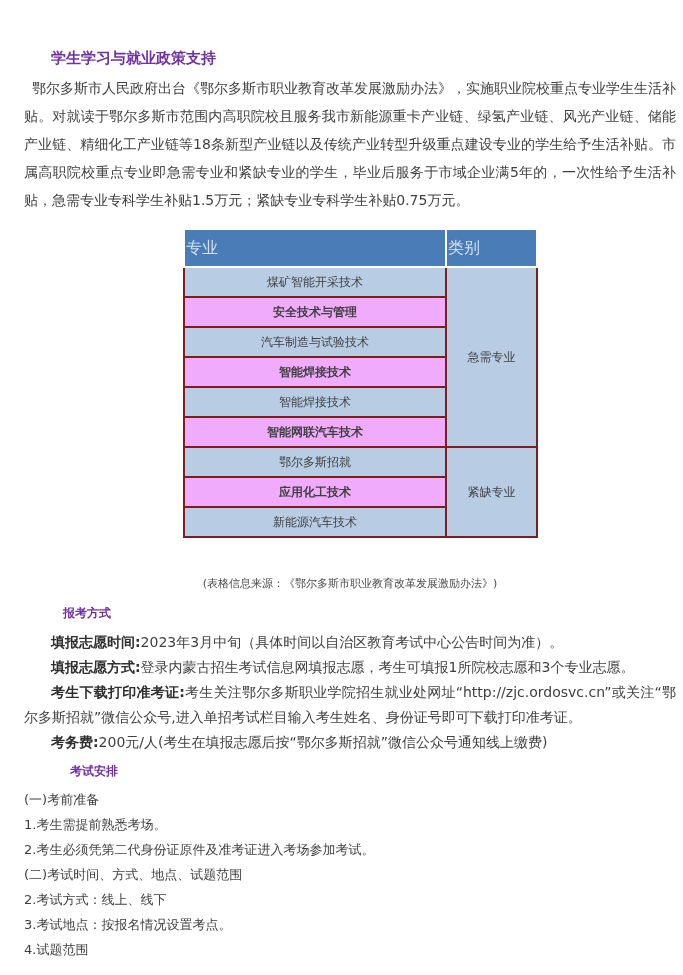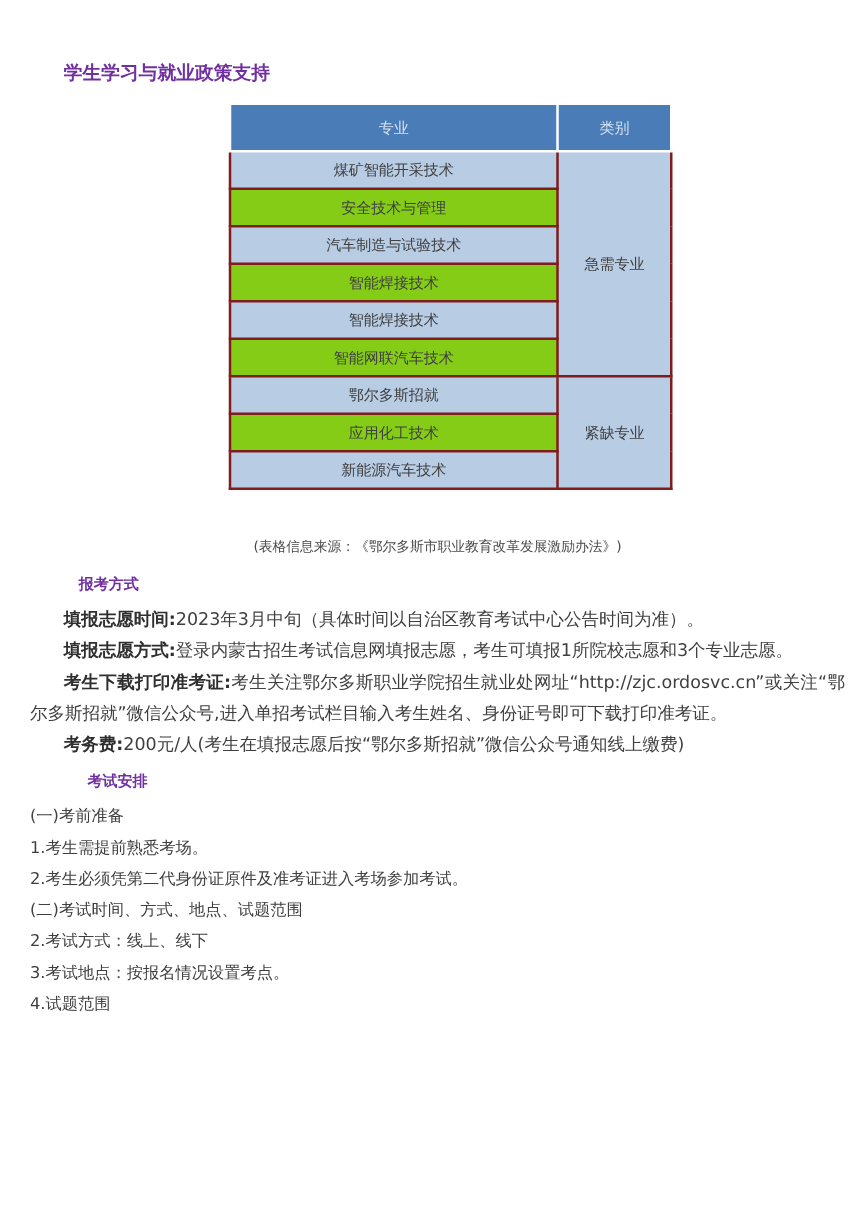--- a/index.html
+++ b/index.html
@@ -33,35 +33,35 @@
     text-align:justify;
     text-indent:8px;
     margin:0;
     color:var(--body_text);
   }
   .table-wrap{margin:14px 0 0 159px;}
   table.majors{border-collapse:collapse;}
   table.majors th{
     background:var(--table_header_bg);
     color:var(--table_header_text);
-    font-size:12px;font-weight:normal;
+    font-size:16px;font-weight:normal;
     height:38px;
     border:2px solid #fff;
-    text-align:center;
+    text-align:left;
   }
   table.majors td{
     font-size:12px;
     height:30px;
     border:2px solid #7f1d1d;
     text-align:center;
     color:#404040;
   }
   td.major{width:262px;}
   td.major.blue{background:var(--table_row_blue);}
-  td.major.white{background:#84cc16;}
+  td.major.white{background:#f0abfc;font-weight:bold;}
   td.cat{width:91px;background:var(--table_row_blue);}
   .caption{
     margin-top:38px;
     text-align:center;
     font-size:11px;
     color:#4a4a4a;
     line-height:15px;
   }
   .sec-h2{
     color:var(--heading_purple);
@@ -86,20 +86,21 @@
     color:var(--body_text);
   }
 </style>
 </head>
 <body>
 
 <div class="page">
 
   <h1 class="sec-h1">学生学习与就业政策支持</h1>
 
+  <p class="body-para">鄂尔多斯市人民政府出台《鄂尔多斯市职业教育改革发展激励办法》，实施职业院校重点专业学生生活补贴。对就读于鄂尔多斯市范围内高职院校且服务我市新能源重卡产业链、绿氢产业链、风光产业链、储能产业链、精细化工产业链等18条新型产业链以及传统产业转型升级重点建设专业的学生给予生活补贴。市属高职院校重点专业即急需专业和紧缺专业的学生，毕业后服务于市域企业满5年的，一次性给予生活补贴，急需专业专科学生补贴1.5万元；紧缺专业专科学生补贴0.75万元。</p>
 
   <div class="table-wrap">
     <table class="majors">
       <thead>
         <tr>
           <th>专业</th>
           <th>类别</th>
         </tr>
       </thead>
       <tbody>

